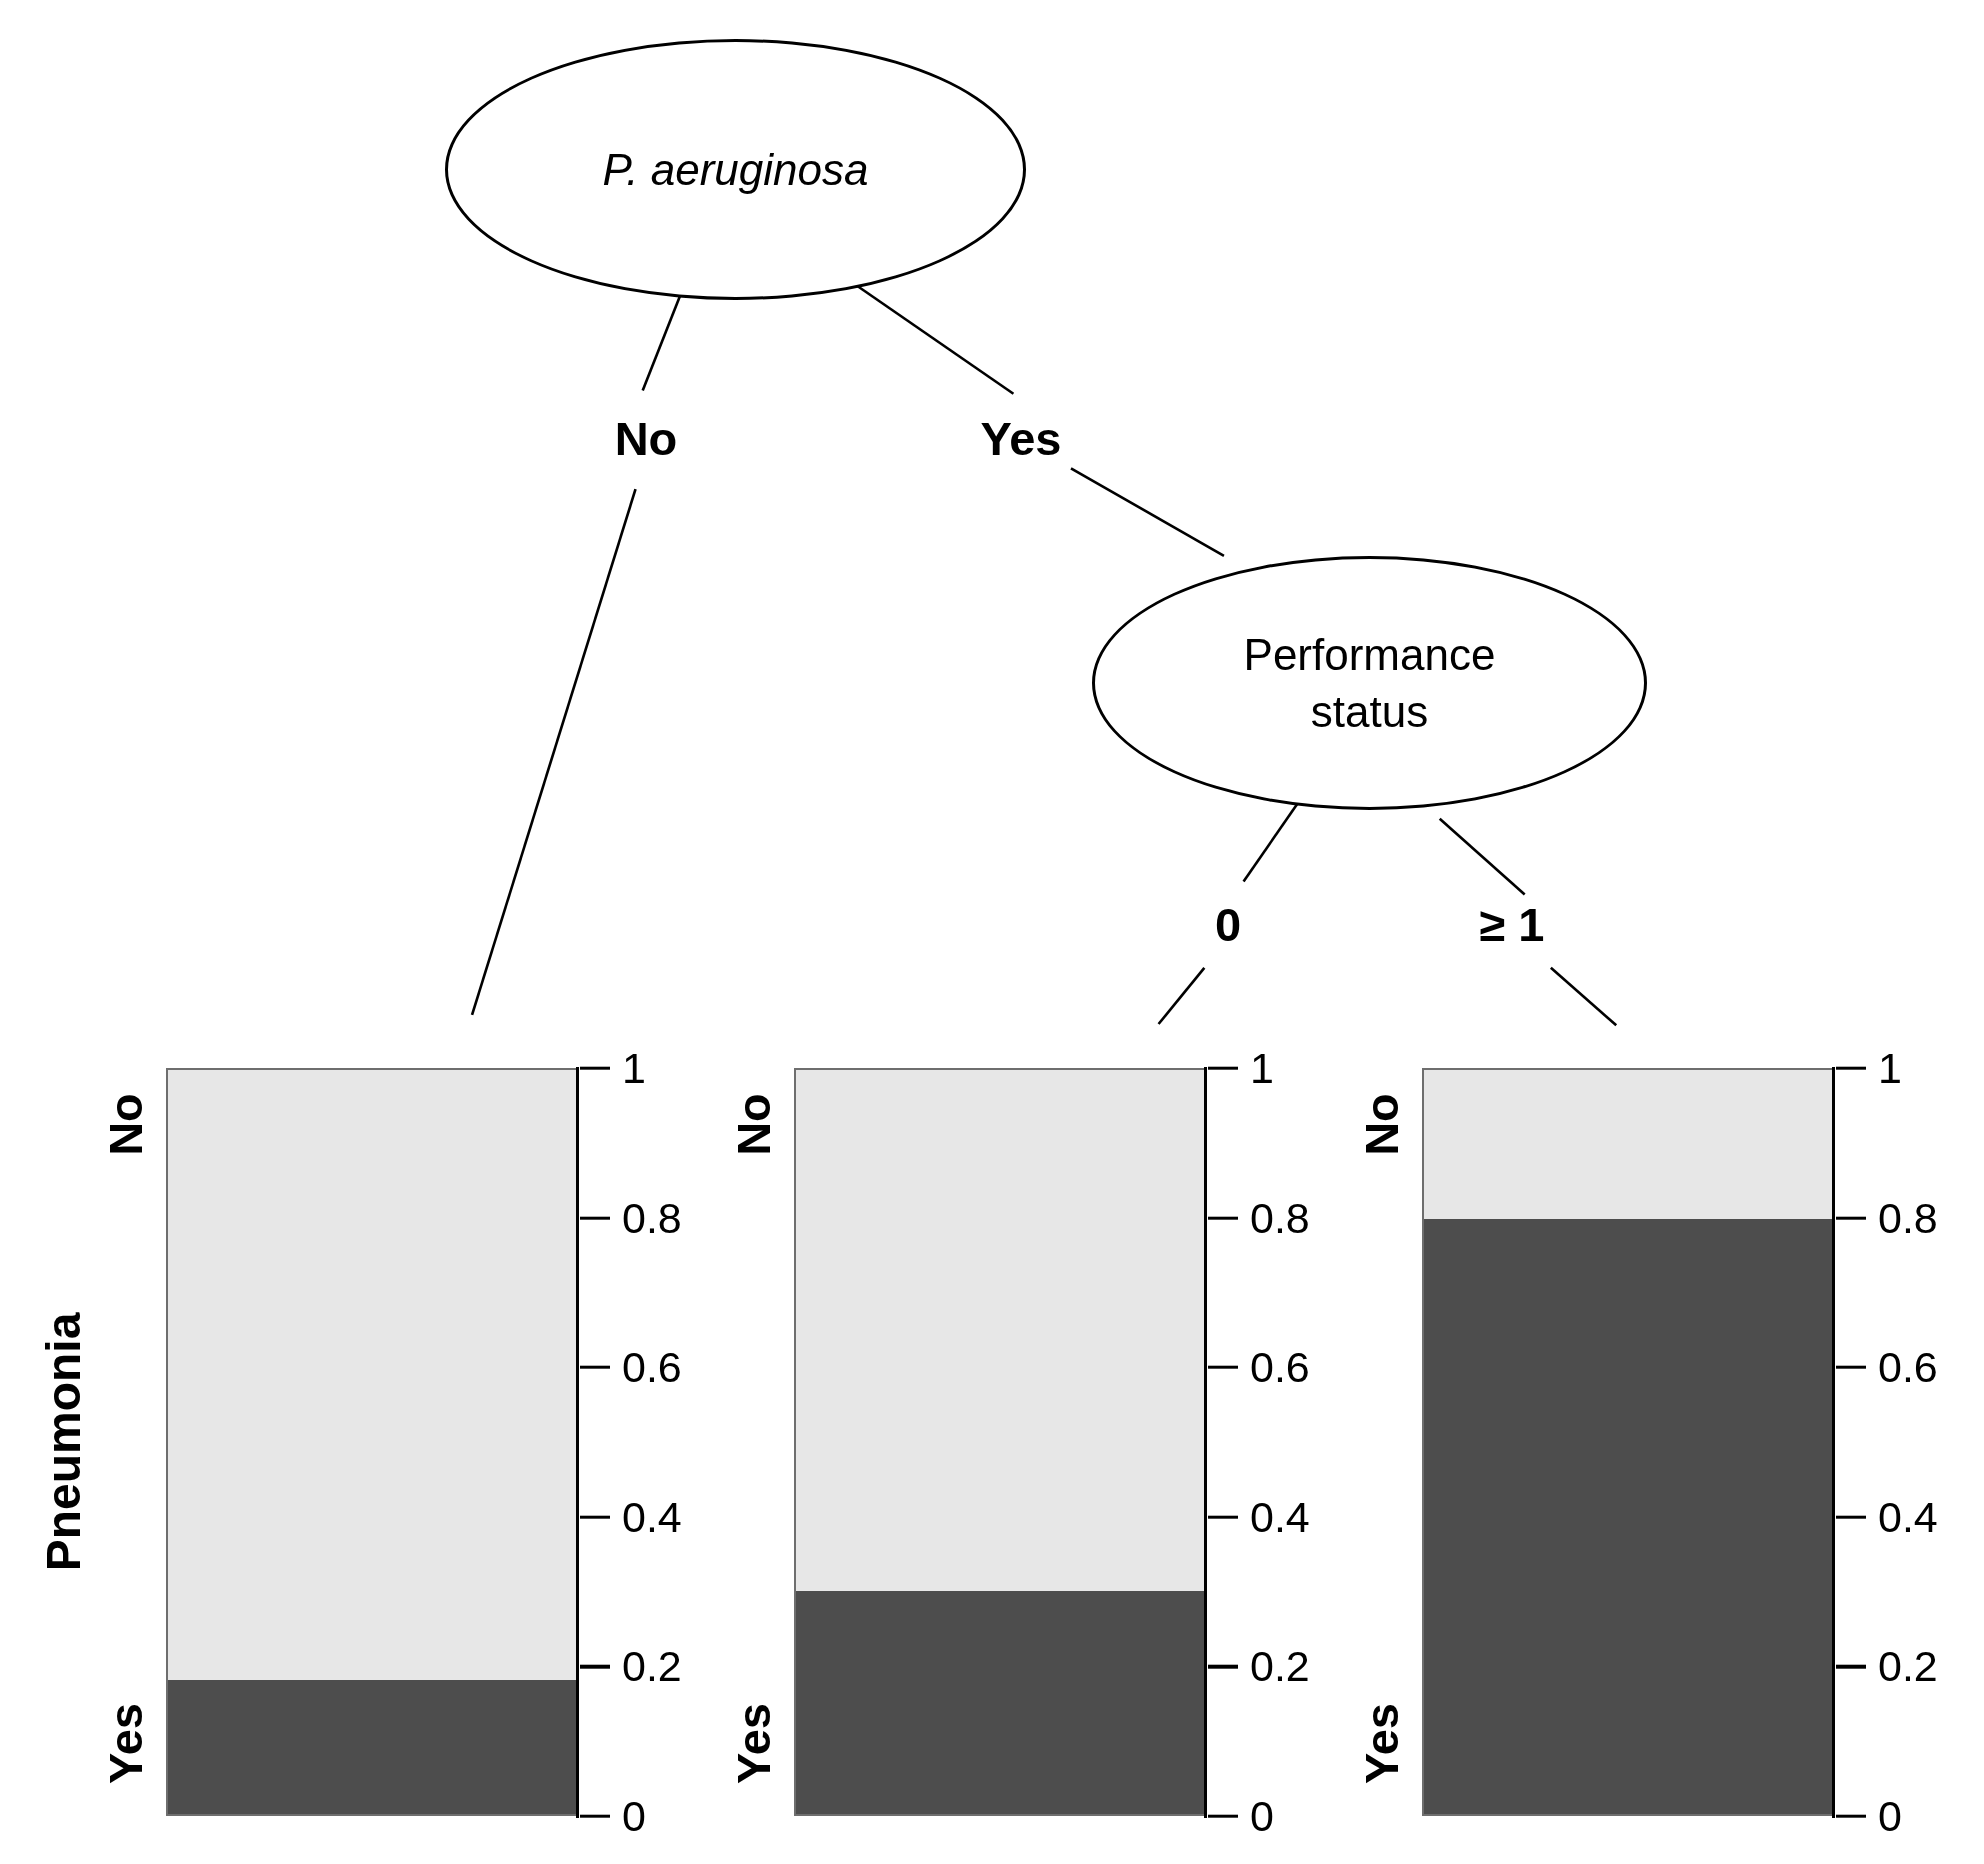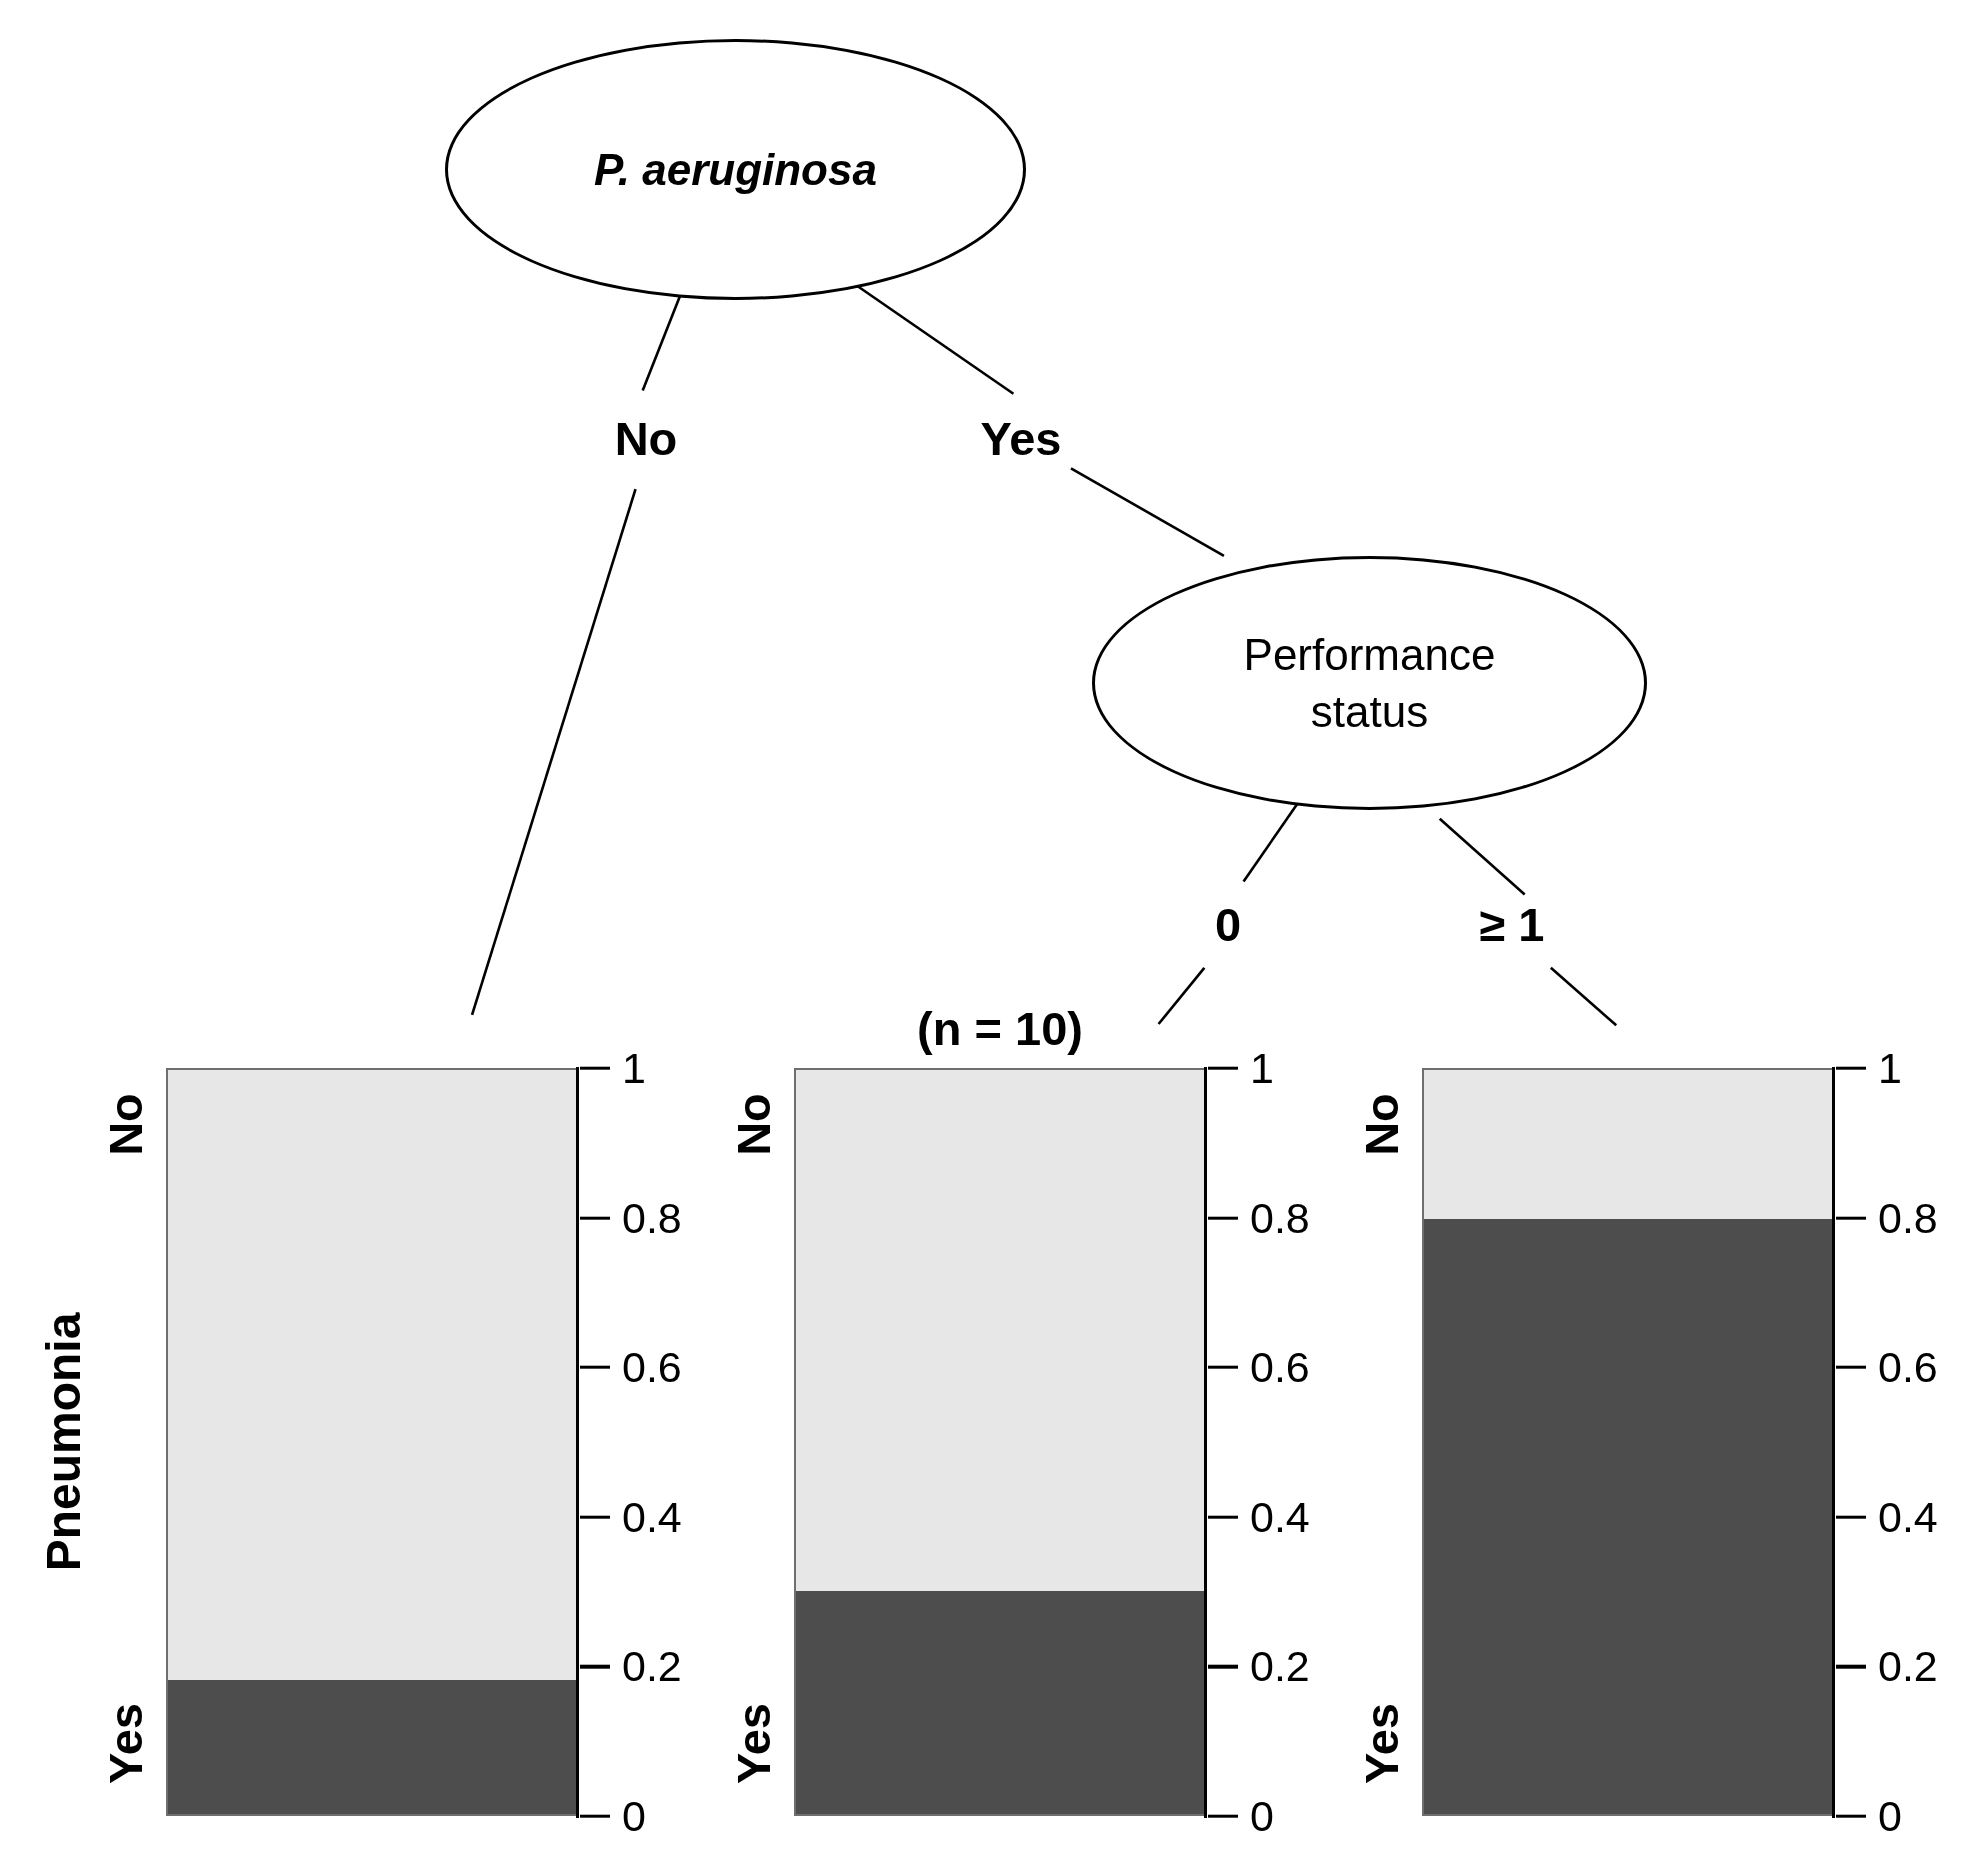--- a/index.html
+++ b/index.html
@@ -20,21 +20,21 @@
     background:#fff;
     display:flex;align-items:center;justify-content:center;
     text-align:center;
   }
   .node-ellipse .node-text{
     font-size:44px;
     line-height:1.3;
     font-weight:400;
   }
   #root-ellipse{left:445px;top:39px;width:575px;height:255px;}
-  #root-ellipse .node-text{font-style:italic;font-weight:bold;}
+  #root-ellipse .node-text{font-style:italic;}
   #inner-ellipse{left:1092px;top:556px;width:549px;height:248px;}
   #inner-ellipse .node-text{width:353px;}
   .branch-label{
     position:absolute;
     width:196px;height:62px;line-height:62px;
     text-align:center;
     font-size:47px;font-weight:700;
   }
   #branch-no   {left:548px; top:408px;}
   #branch-yes  {left:923px;top:408px;}
@@ -140,21 +140,20 @@
         <div class="tickmark" style="top: 60%;"></div>
         <div class="ticklabel" style="top: 60%;">0.4</div>
         <div class="tickmark" style="top: 80%;"></div>
         <div class="ticklabel" style="top: 80%;">0.2</div>
         <div class="tickmark" style="top: 100%;"></div>
         <div class="ticklabel" style="top: 100%;">0</div>
       </div>
   </div>
 
   <div class="chart chart-2">
-    <div class="chart-header">(n = 10)</div>
     <div class="vlabel cat-no">No</div>
     <div class="vlabel cat-yes">Yes</div>
     <div class="bar">
       <div class="seg-no" style="height: 70%; background: rgb(231, 231, 231);"></div>
       <div class="seg-yes" style="height: 30%; background: rgb(77, 77, 77);"></div>
     </div>
     <div class="axis-line"></div>
     <div class="axis">
         <div class="tickmark" style="top: 0%;"></div>
         <div class="ticklabel" style="top: 0%;">1</div>

